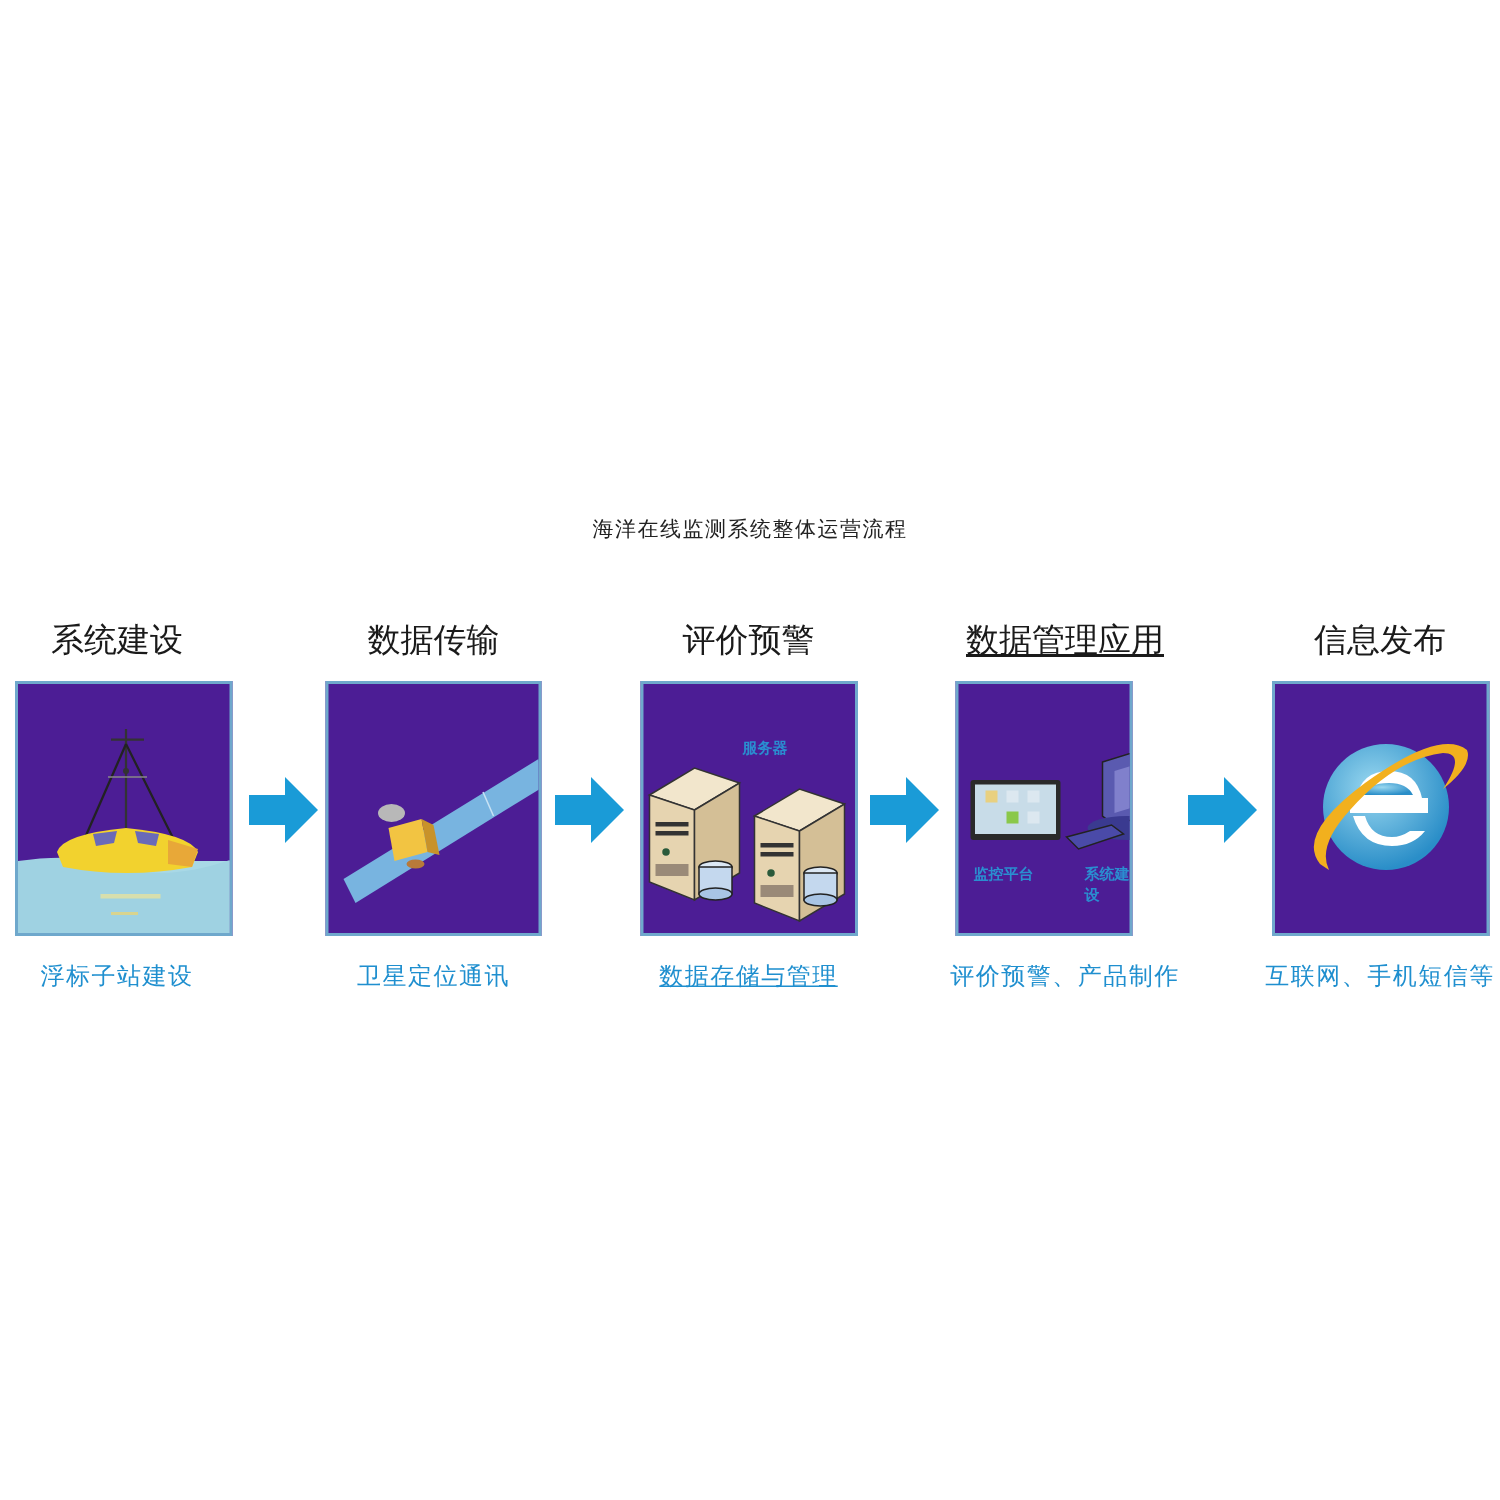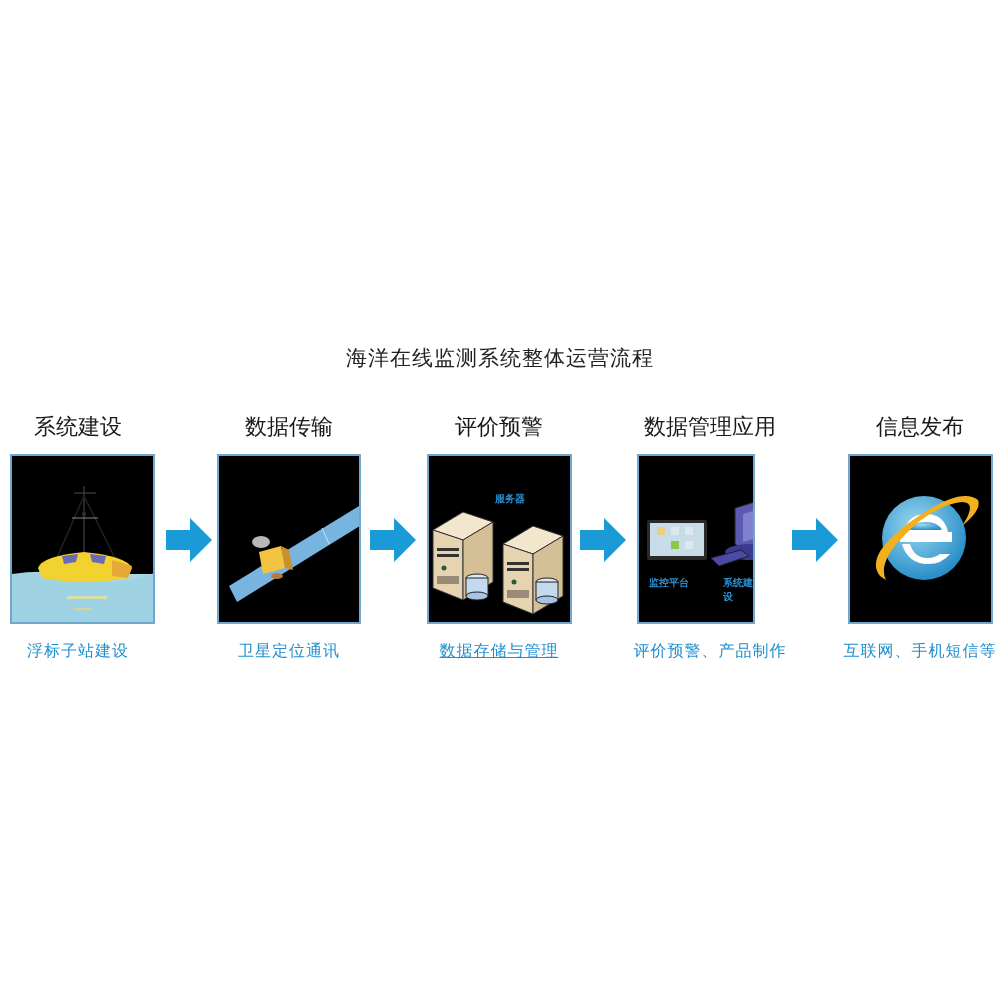--- a/index.html
+++ b/index.html
@@ -1,23 +1,23 @@
 <!DOCTYPE html>
 <html><head>
 <meta charset="utf-8">
 <style>
   html, body { margin: 0; padding: 0; background: #ffffff; }
   body { width: 1000px; height: 1000px; position: relative; overflow: hidden;
          font-family: "DejaVu Sans", "Liberation Sans", sans-serif; }
   .title { position: absolute; left: 0; width: 1000px; top: 344px; text-align: center;
-           font-family: "DejaVu Serif", "Liberation Serif", serif; font-size: 21px; color: #222; letter-spacing: 1px; }
+           font-family: "DejaVu Serif", "Liberation Serif", serif; font-size: 14px; color: #222; letter-spacing: 1px; }
   .stage-heading { position: absolute; top: 412px; width: 200px; text-align: center;
                    font-size: 22px; color: #1a1a1a; }
   .box { position: absolute; top: 454px; height: 170px; border: 2px solid #6fa8cc; box-sizing: border-box;
-         background: #000000; overflow: hidden; }
+         background: #4c1d95; overflow: hidden; }
   .caption { position: absolute; top: 641px; width: 220px; text-align: center; font-size: 16px; color: #1f8fcf; letter-spacing: 1px; }
   .arrow { position: absolute; top: 518px; width: 46px; height: 44px; }
   .inner-label { position: absolute; font-size: 10px; font-weight: bold; color: #2a8ed0; }
 </style>
 </head>
 <body>
 
 <div class="title">海洋在线监测系统整体运营流程</div>
 
 <div class="stage-heading" style="left:-22px;">系统建设</div>
@@ -91,21 +91,21 @@
       <ellipse cx="48" cy="130" rx="11" ry="4" fill="#a8c4e4" stroke="#222"></ellipse>
     </g>
   </svg>
 </div>
 <div class="caption" style="left:389px;text-decoration:underline;">数据存储与管理</div>
 
 <svg class="arrow" style="left:580px;" viewBox="0 0 46 44">
   <path d="M0 12 H24 V0 L46 22 L24 44 V32 H0 Z" fill="#1a9bd7"></path>
 </svg>
 
-<div class="stage-heading" style="left:610px;">数据管理应用</div>
+<div class="stage-heading" style="left:610px;text-decoration:underline;">数据管理应用</div>
 <div class="box" style="left:637px; width:118px;">
   <svg width="146" height="170" viewBox="0 0 146 170">
     <rect x="8" y="64" width="60" height="40" rx="2" fill="#2a2a2a"></rect>
     <rect x="11" y="67" width="54" height="33" fill="#c8dce8"></rect>
     <rect x="18" y="71" width="8" height="8" fill="#e8d080"></rect>
     <rect x="32" y="71" width="8" height="8" fill="#dce8f0"></rect>
     <rect x="46" y="71" width="8" height="8" fill="#dce8f0"></rect>
     <rect x="32" y="85" width="8" height="8" fill="#8ac84a"></rect>
     <rect x="46" y="85" width="8" height="8" fill="#dce8f0"></rect>
     <polygon points="96,52 122,44 130,50 130,86 104,94 96,88" fill="#5a5ab0" stroke="#222" stroke-width="1"></polygon>

